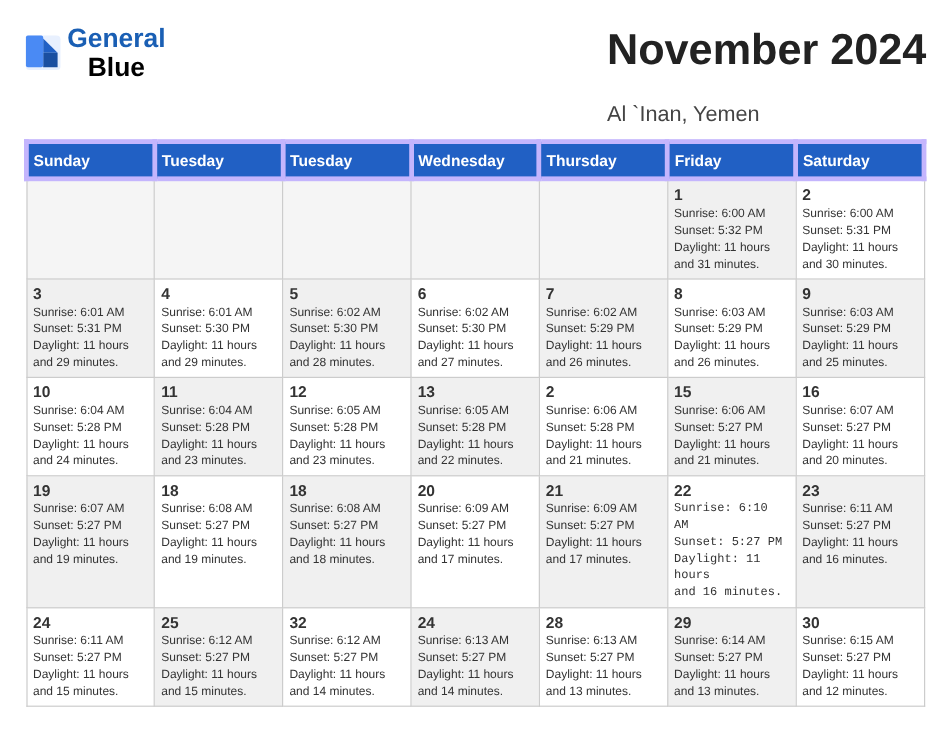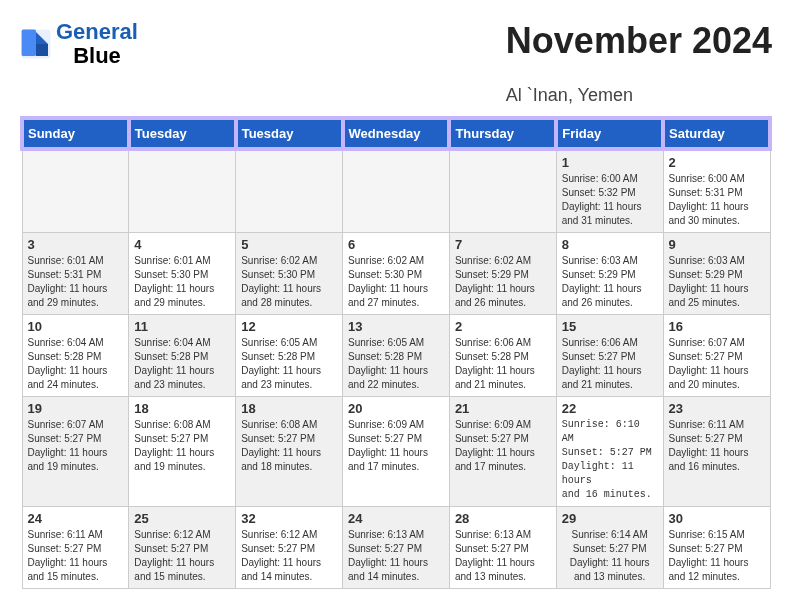--- a/index.html
+++ b/index.html
@@ -328,21 +328,21 @@
         </td>
         <td>
           <span class="day-num">28</span>
           <div class="day-info" style="white-space: pre-line;">Sunrise: 6:13 AM
 Sunset: 5:27 PM
 Daylight: 11 hours
 and 13 minutes.</div>
         </td>
         <td class="shaded">
           <span class="day-num">29</span>
-          <div class="day-info" style="white-space: pre-line; text-align: center;">Sunrise: 6:14 AM
+          <div class="day-info" style="white-space: pre-line;">Sunrise: 6:14 AM
 Sunset: 5:27 PM
 Daylight: 11 hours
 and 13 minutes.</div>
         </td>
         <td>
           <span class="day-num">30</span>
           <div class="day-info" style="white-space: pre-line;">Sunrise: 6:15 AM
 Sunset: 5:27 PM
 Daylight: 11 hours
 and 12 minutes.</div>

